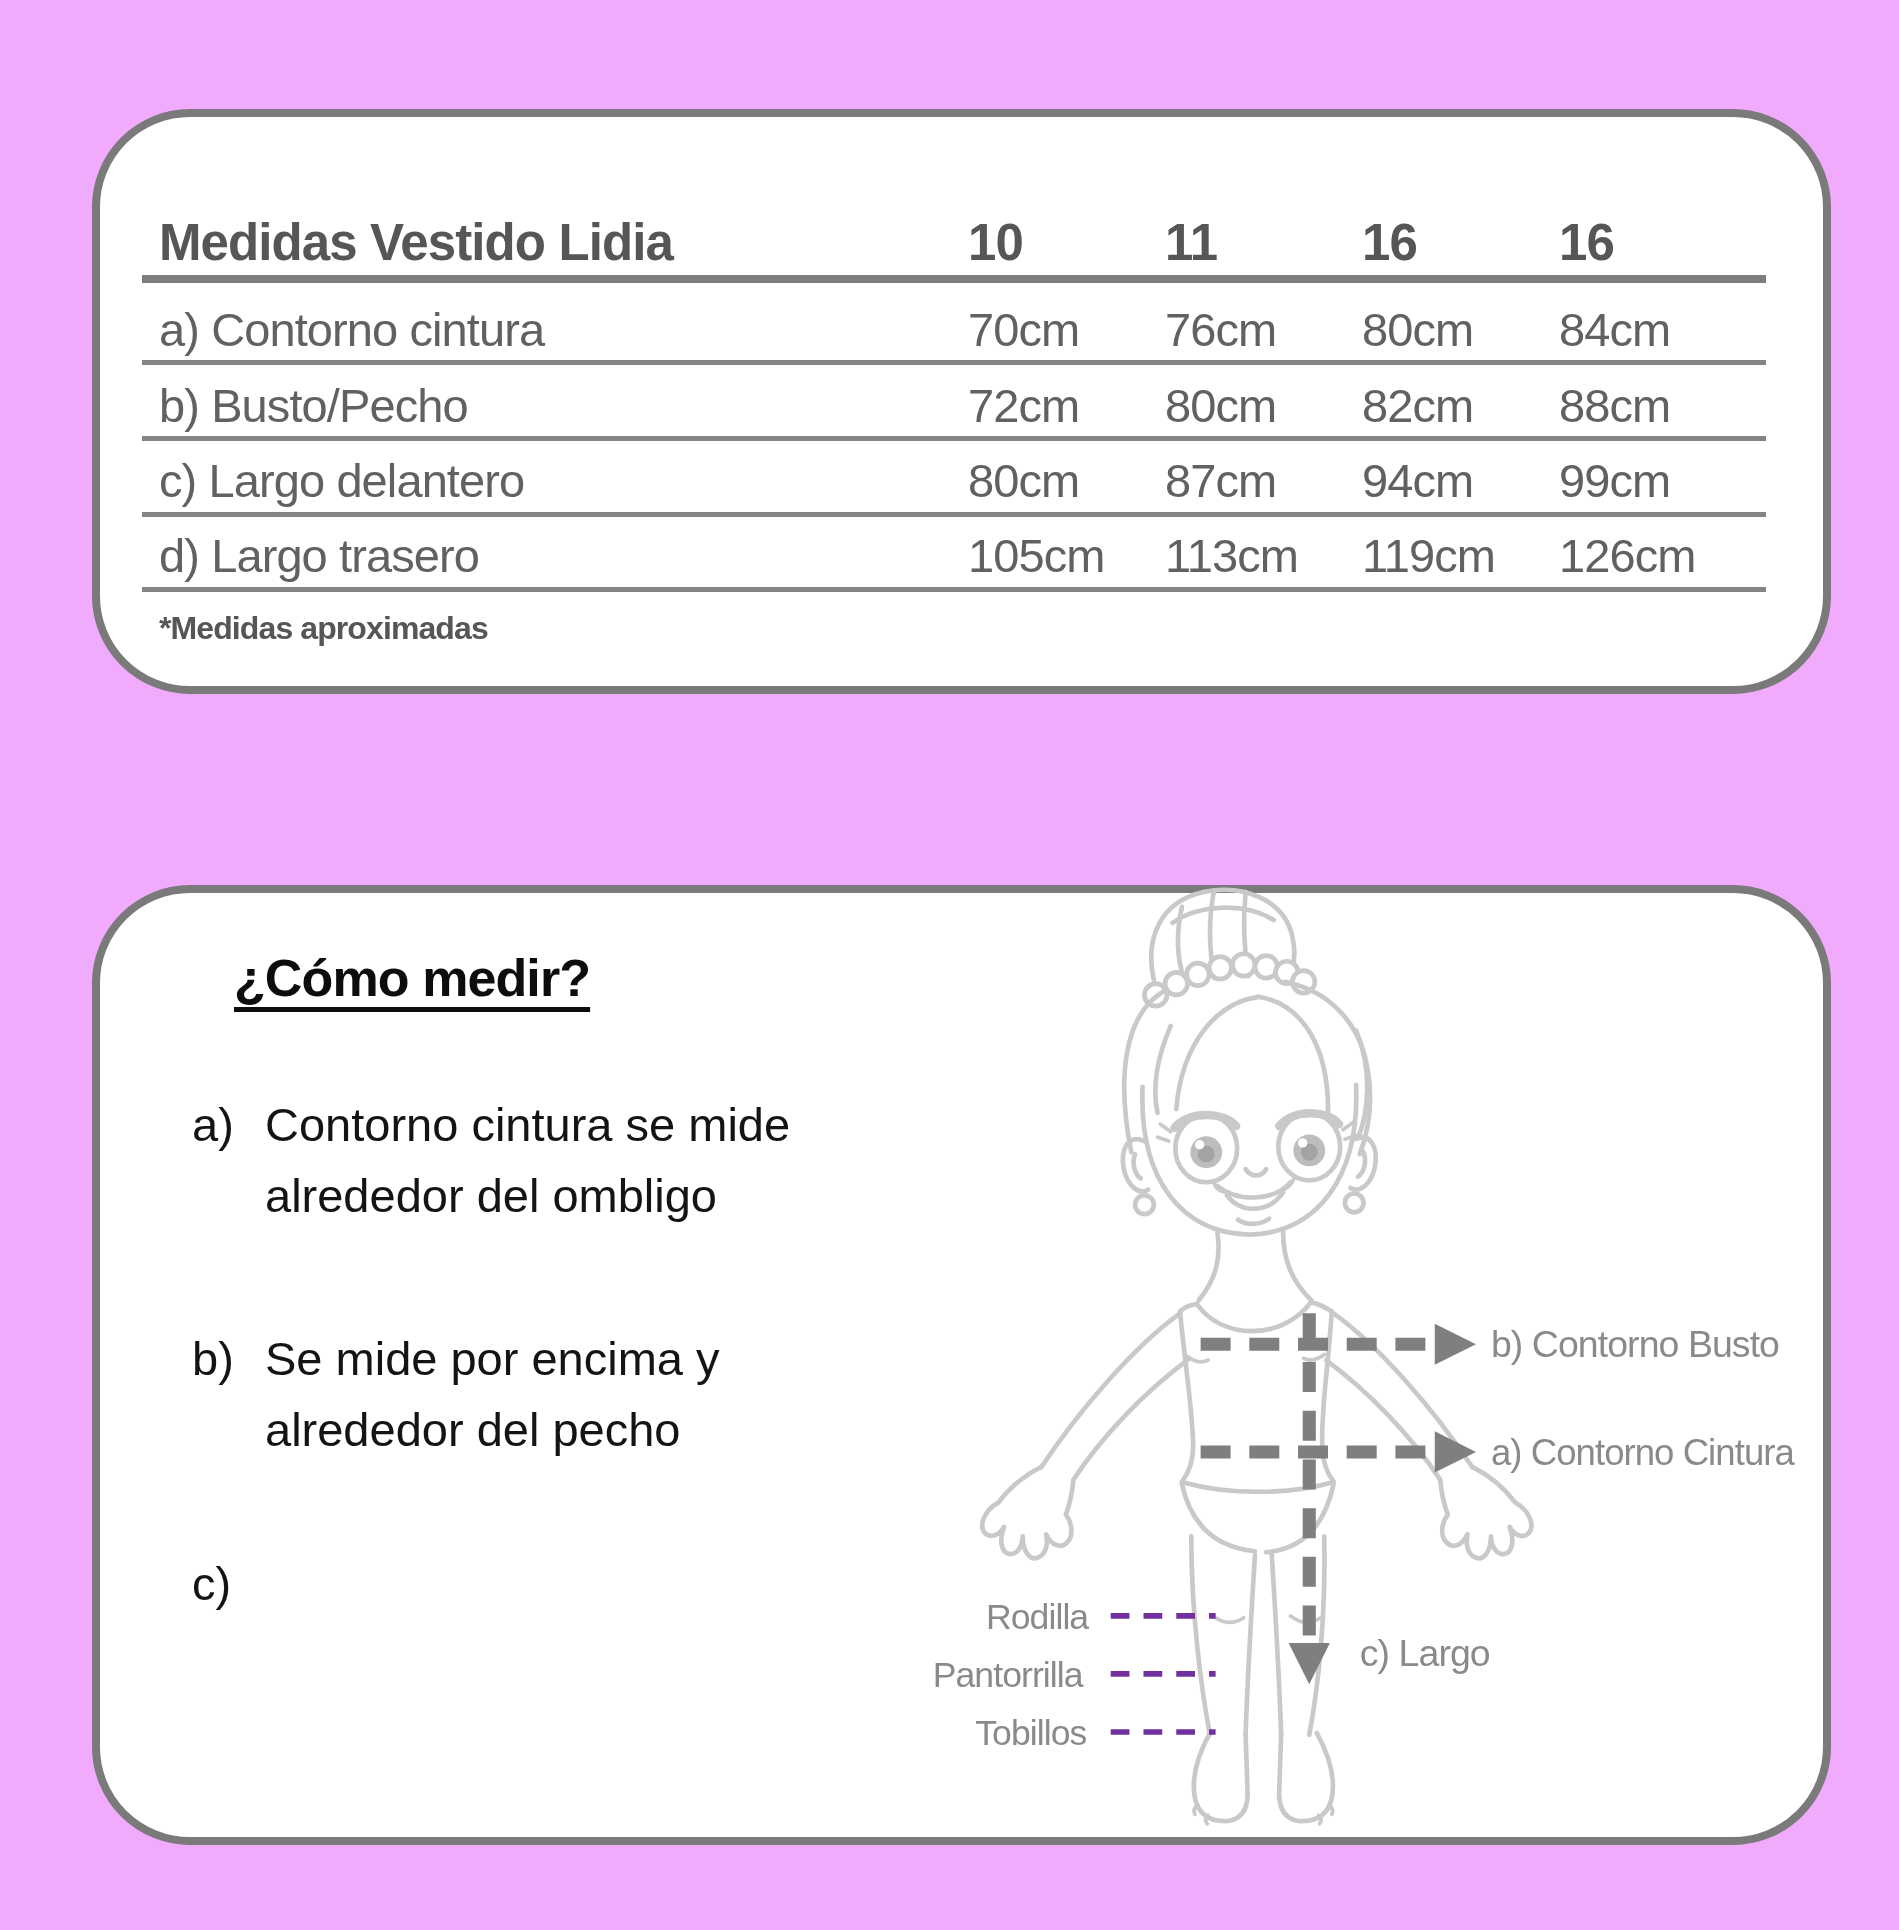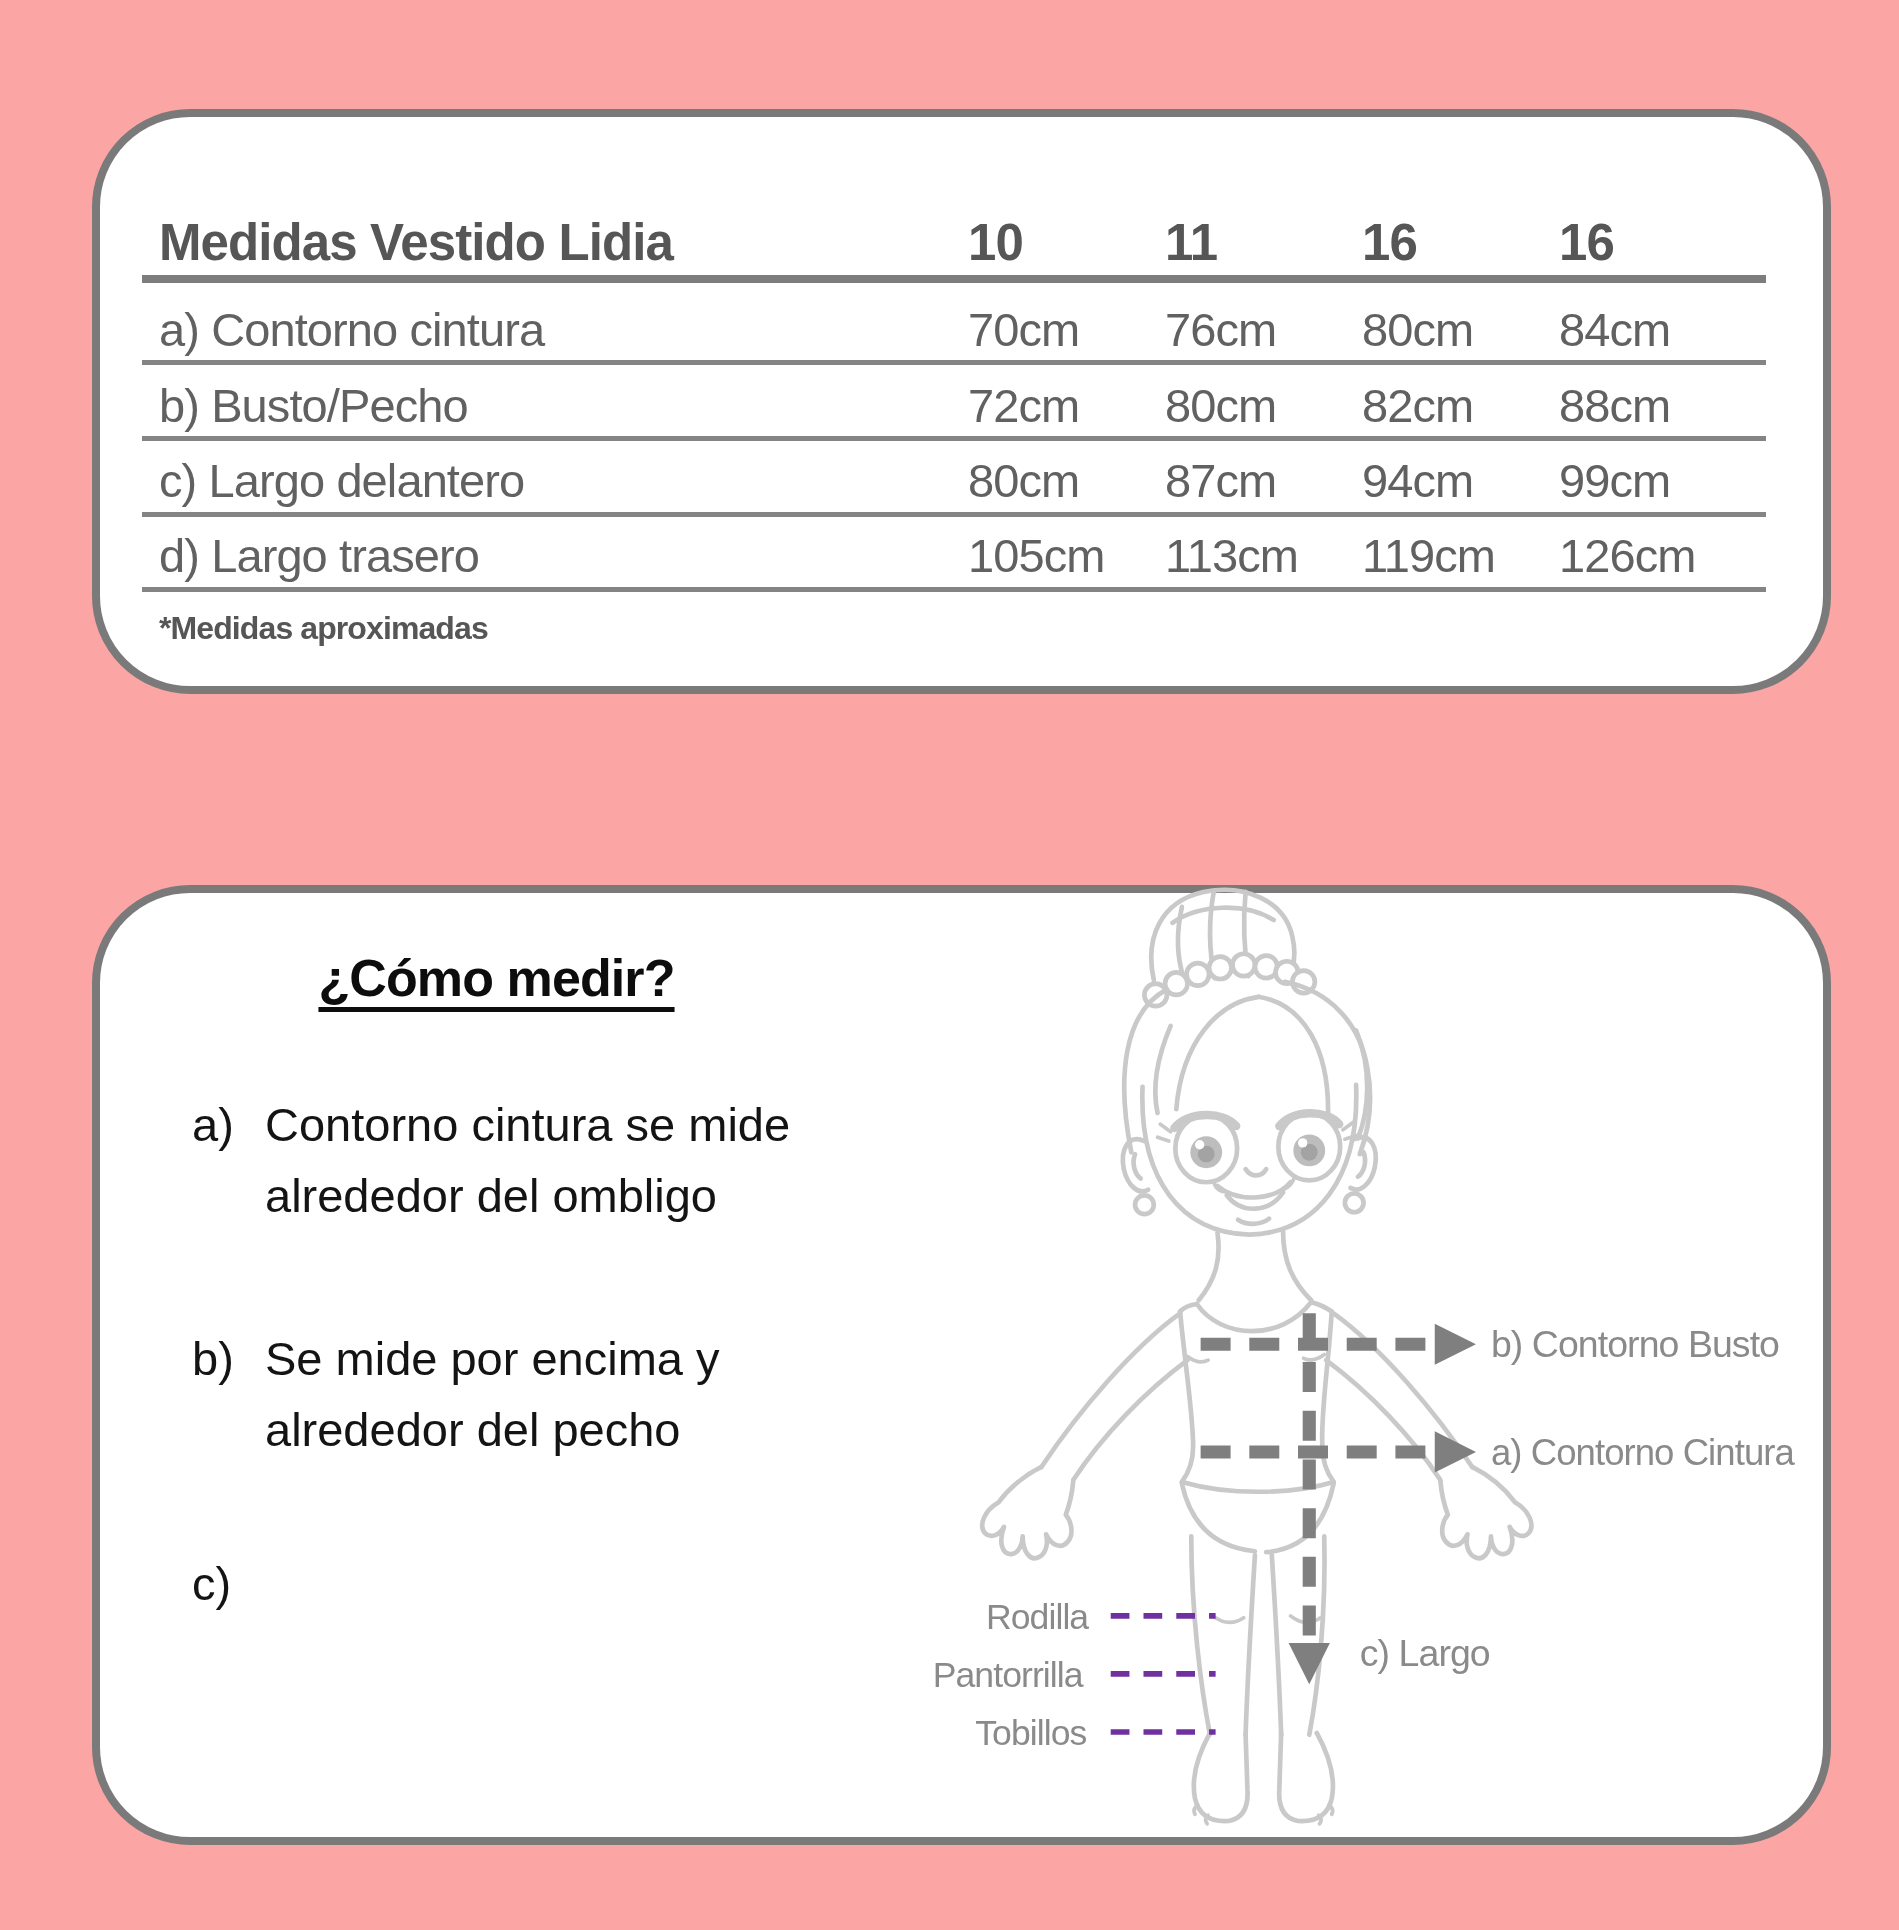--- a/index.html
+++ b/index.html
@@ -1,38 +1,38 @@
 <!DOCTYPE html>
 <html style="font-size:15px"><head>
 <meta charset="utf-8">
 <style>
   html,body{margin:0;padding:0;background:#fff;}
   .canvas{
-    position:relative;width:1899px;height:1931px;background:#fca5a5;
+    position:relative;width:1899px;height:1931px;background:#f0abfc;
     font-family:"Liberation Sans","DejaVu Sans",sans-serif;overflow:hidden;
   }
   .panel{
     position:absolute;border:8.4px solid #7a7a7a;border-radius:98px;background:#fff;box-sizing:border-box;
   }
   .panel-table{left:92px;top:109px;width:1739px;height:585px;}
   .panel-measure{left:92px;top:885px;width:1739px;height:960px;}
 
   
   .trow{position:absolute;left:159px;width:1597px;display:flex;line-height:56px;
         color:#616161;font-size:47px;letter-spacing:-0.9px;white-space:nowrap;}
   .tlabel{flex:1;text-align:left;}
   .tval{width:197px;}
   .title-row{font-weight:bold;color:#565656;font-size:51px;}
   .divider{position:absolute;left:142px;width:1624px;background:#848484;}
   .divider.thick{background:#7d7d7d;}
   .footnote{position:absolute;left:159px;top:600px;font-size:32px;line-height:56px;
             font-weight:bold;color:#565656;letter-spacing:-0.9px;}
 
   
-  .measure-heading{position:absolute;left:234px;top:948px;width:525px;text-align:center;
+  .measure-heading{position:absolute;left:234px;top:948px;width:525px;
                    font-size:52px;font-weight:bold;color:#0d0d0d;letter-spacing:-0.9px;}
   .measure-heading span{text-decoration:underline;text-decoration-thickness:4.7px;text-underline-offset:11.2px;}
   .mitem{position:absolute;left:192px;width:675px;display:flex;
          font-size:47px;line-height:71px;color:#141414;}
   .mmark{width:73px;flex:none;}
   .mtext{flex:1;}
 
   .figure-svg{position:absolute;left:796px;top:876px;width:1049px;height:974px;pointer-events:none;}
   .figure-svg text{font-family:"Liberation Sans","DejaVu Sans",sans-serif;fill:#8a8a8a;letter-spacing:-1px;}
   .girl{stroke:#c9c9c9;stroke-width:5;fill:none;stroke-linecap:round;stroke-linejoin:round;}

